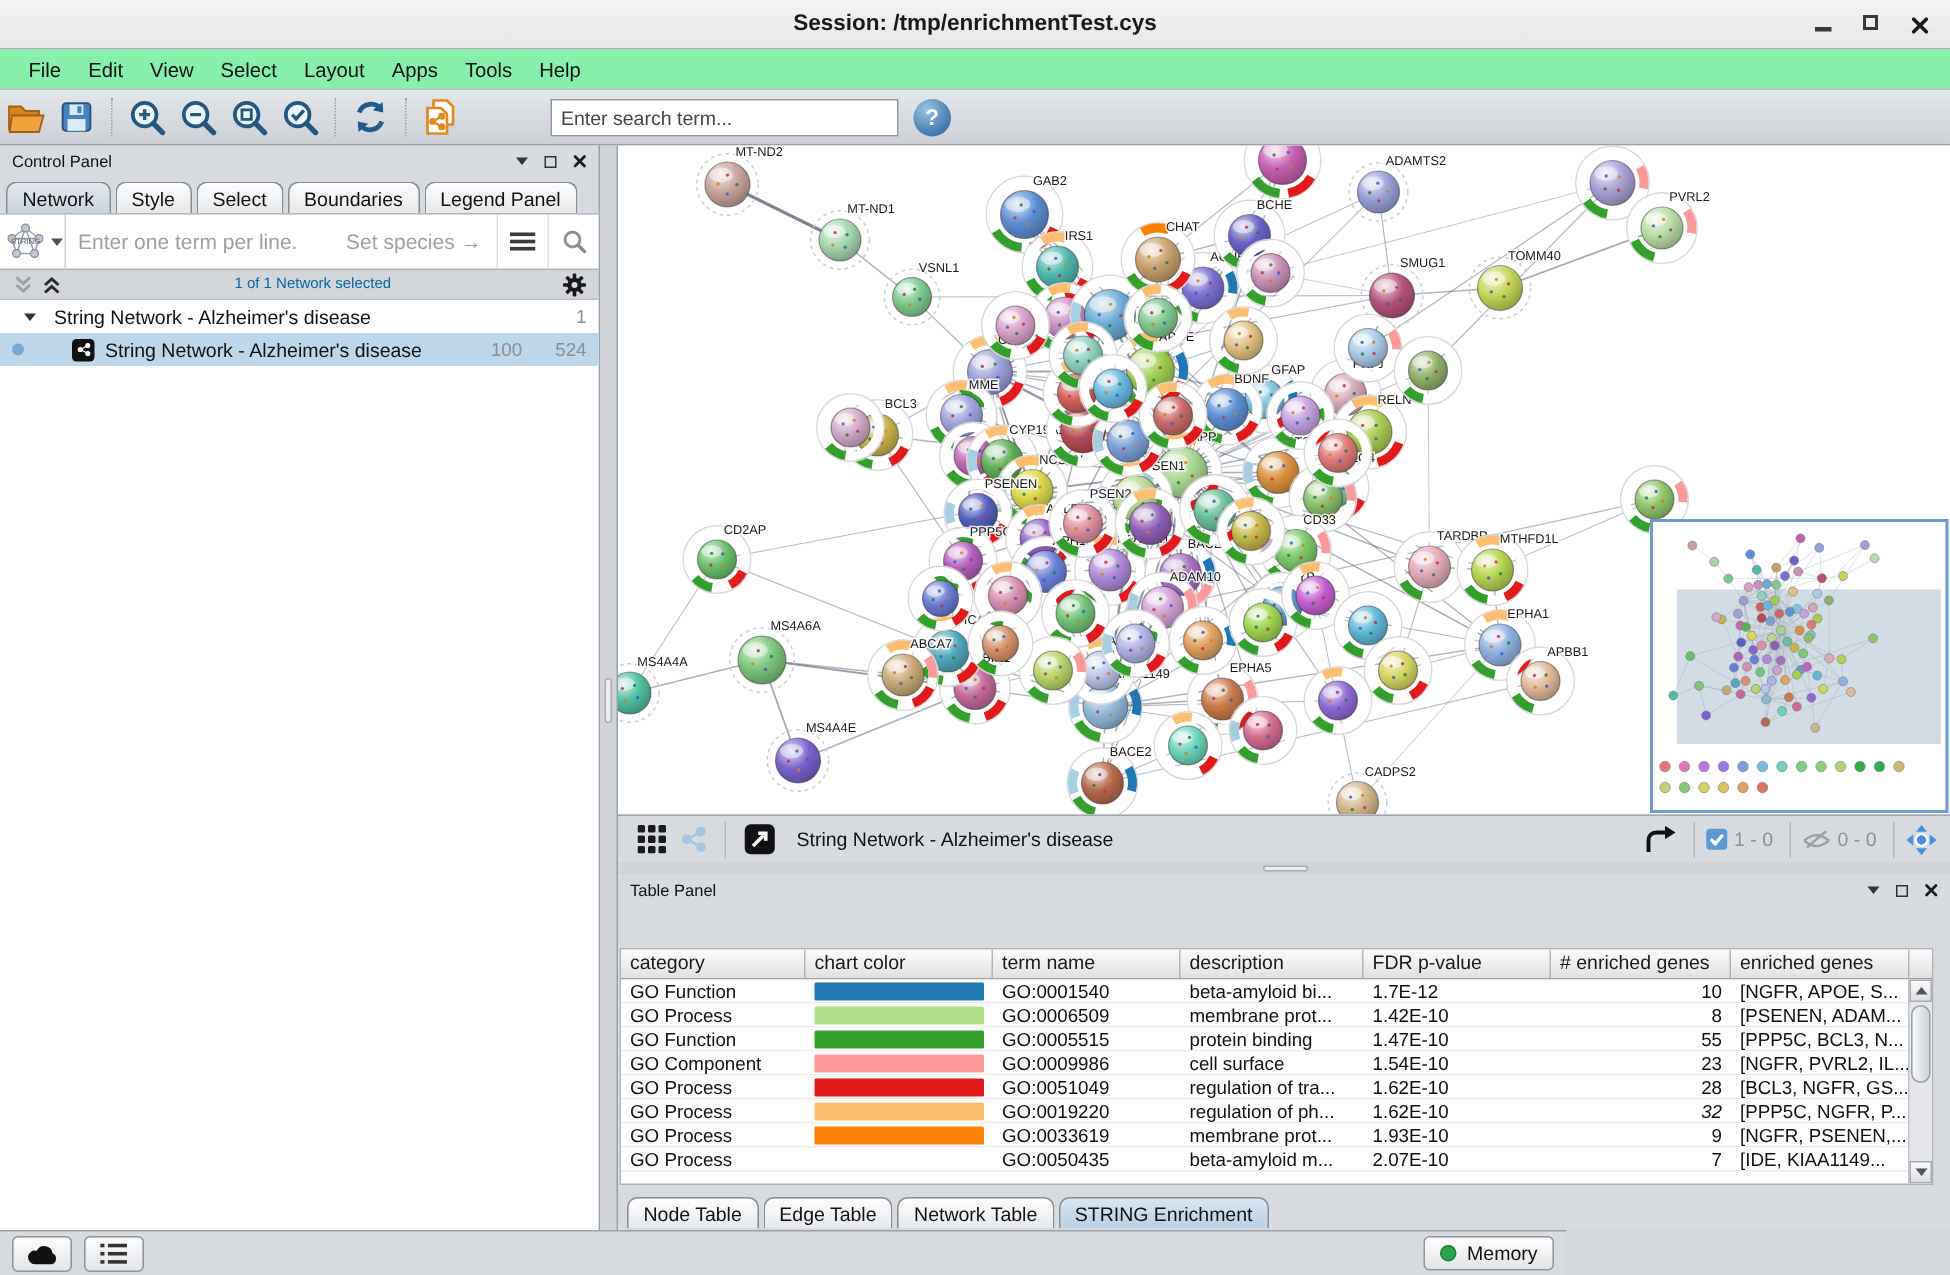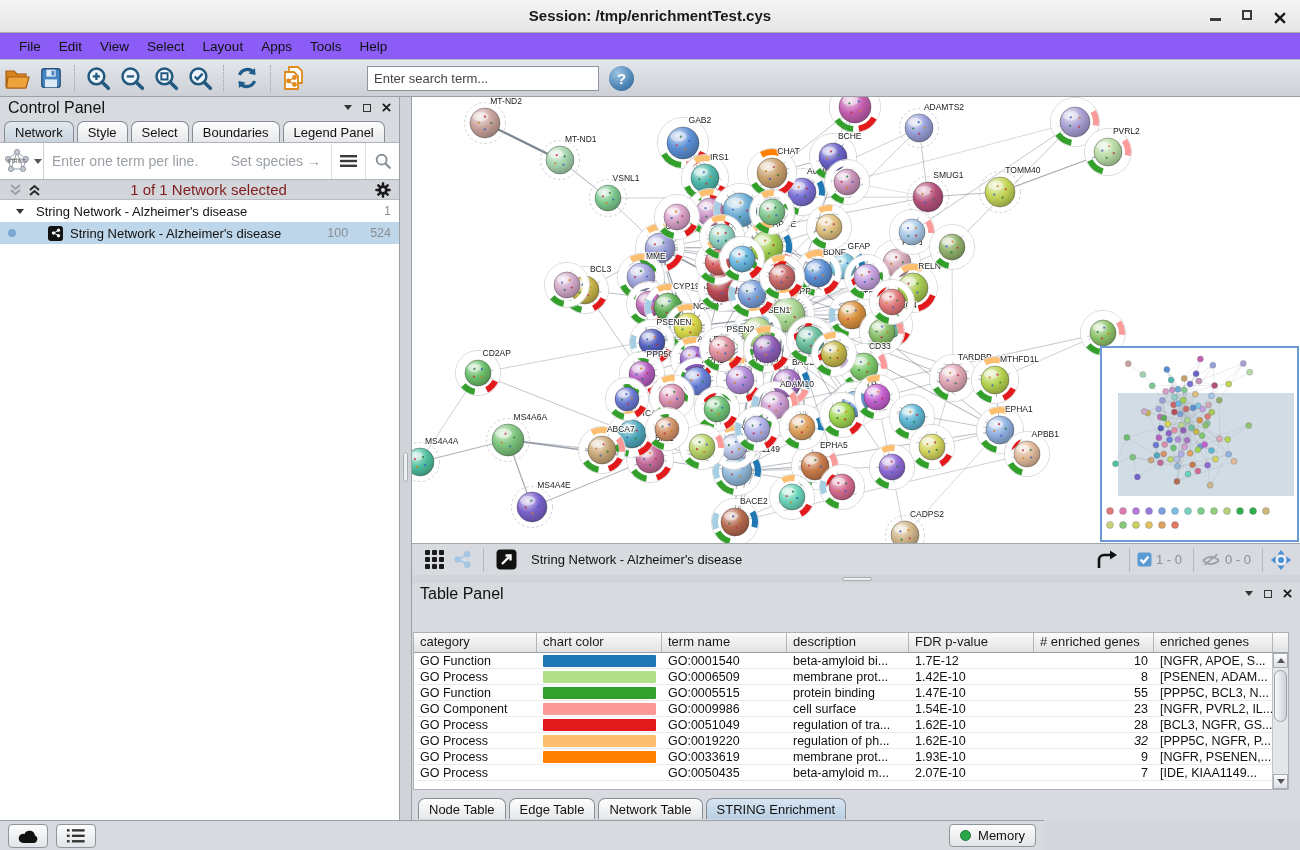--- a/index.html
+++ b/index.html
@@ -4,53 +4,53 @@
 <style>
   html,body{margin:0;padding:0;width:1300px;height:850px;overflow:hidden;
     font-family:"Liberation Sans","DejaVu Sans",sans-serif;background:#d4d7dc;-webkit-font-smoothing:antialiased;}
   *{box-sizing:border-box;}
   
   #titlebar{position:absolute;left:0;top:0;width:1300px;height:33px;
     background:linear-gradient(#f4f4f4,#e6e6e6);border-bottom:1px solid #aeaeae;}
   #title{position:absolute;left:0;right:0;top:7px;text-align:center;font-size:15px;font-weight:bold;color:#1a1a1a;}
   .winctl{position:absolute;top:10px;width:14px;height:12px;color:#3a3a3a;cursor:default;}
   
-  #menubar{position:absolute;left:0;top:33px;width:1300px;height:27px;background:#8b5cf6;
+  #menubar{position:absolute;left:0;top:33px;width:1300px;height:27px;background:#86efac;
     border-bottom:1px solid #b9bcc2;display:flex;align-items:center;padding-left:10px;gap:0;}
   .menu-item{font-size:13.5px;color:#111;padding:3px 9px;}
   
   #toolbar{position:absolute;left:0;top:60px;width:1300px;height:37px;
     background:linear-gradient(#e3e6ea,#cdd1d7);border-bottom:1px solid #9aa0a8;display:flex;align-items:center;}
   .tb-sep{width:1px;height:26px;border-left:1px dotted #9aa0a8;margin:0 6px;}
   .tb-btn{width:34px;height:30px;display:flex;align-items:center;justify-content:center;}
   #search-input{width:232px;height:25px;border:1px solid #8f959c;background:#fff;font-size:13px;
     padding:0 6px;color:#222;margin-left:56px;font-family:"Liberation Sans",sans-serif;}
   #search-input::placeholder{color:#444;}
   #help-orb{width:25px;height:25px;border-radius:50%;margin-left:10px;
     background:radial-gradient(circle at 35% 28%,#9cc4e4,#4d84b4 60%,#2d5f8c);display:flex;align-items:center;justify-content:center;
     color:#fff;font-weight:bold;font-size:15px;}
   
   #control-panel{position:absolute;left:0;top:97px;width:400px;height:723px;background:#d7dade;border-right:1px solid #9aa0a8;}
-  .panel-head{height:21px;display:flex;align-items:center;padding:0 8px;font-size:16px;color:#111;}
+  .panel-head{height:21px;display:flex;align-items:center;padding:0 8px;font-size:11px;color:#111;}
   .panel-head .sp{flex:1;}
   .ph-ico{margin-left:11px;display:flex;align-items:center;}
   .tri-down{width:0;height:0;border-left:4.5px solid transparent;border-right:4.5px solid transparent;border-top:5px solid #333;}
   .box-ico{width:8px;height:8px;border:1.5px solid #333;}
   #cp-tabs{display:flex;align-items:flex-end;height:24px;padding-left:4px;}
   .tab{display:inline-flex;align-items:center;padding:0 10px;height:21px;border:1px solid #878d95;border-bottom:none;
     border-radius:7px 7px 0 0;background:linear-gradient(#fdfdfd,#e6e8ea);font-size:13px;color:#111;margin-right:3px;white-space:nowrap;}
   .tab.active{background:linear-gradient(#e2e9ef,#c9d3dc);}
   #string-bar{height:38px;background:#fff;border-top:1px solid #b0b4ba;border-bottom:1px solid #b0b4ba;display:flex;align-items:center;}
   #string-logo{width:44px;display:flex;align-items:center;justify-content:center;border-right:1px solid #d0d0d0;height:100%;}
   #string-input{flex:1;border:none;outline:none;font-size:14px;color:#222;padding:0 8px;min-width:0;font-family:"Liberation Sans",sans-serif;}
   #string-input::placeholder{color:#9aa0a6;}
   #species-link{font-size:14px;color:#9aa0a6;white-space:nowrap;padding-right:10px;}
   .sb-ico{width:34px;height:100%;display:flex;align-items:center;justify-content:center;border-left:1px solid #e0e0e0;}
   #netsel-row{height:20px;background:#d2d5da;display:flex;align-items:center;padding:0 8px;border-bottom:1px solid #b9bcc2;}
-  #netsel-text{flex:1;text-align:center;font-size:15px;color:#7f1d1d;}
+  #netsel-text{flex:1;text-align:center;font-size:10px;color:#0369a1;}
   #net-tree{background:#fff;height:656px;}
   .tree-row{height:22px;display:flex;align-items:center;font-size:13px;color:#111;padding:0 8px;}
   .tree-row .lbl{flex:1;white-space:nowrap;overflow:hidden;}
   .tree-row .cnt{color:#8a8f96;font-size:12.5px;margin-left:12px;}
   .tree-row.sel{background:#bdd6e9;}
   .dot{width:8px;height:8px;border-radius:50%;background:#7aa8d0;margin-right:18px;}
   .str-badge{width:15px;height:15px;border-radius:3px;background:#111;display:flex;align-items:center;justify-content:center;margin-right:7px;}
   
   #v-splitter{position:absolute;left:400px;top:97px;width:12px;height:723px;background:#d0d3d8;border-right:1px solid #9aa0a8;}
   #v-grip{position:absolute;left:3px;top:355px;width:5px;height:30px;border-radius:3px;background:#eceef0;border:1px solid #a8adb4;}

